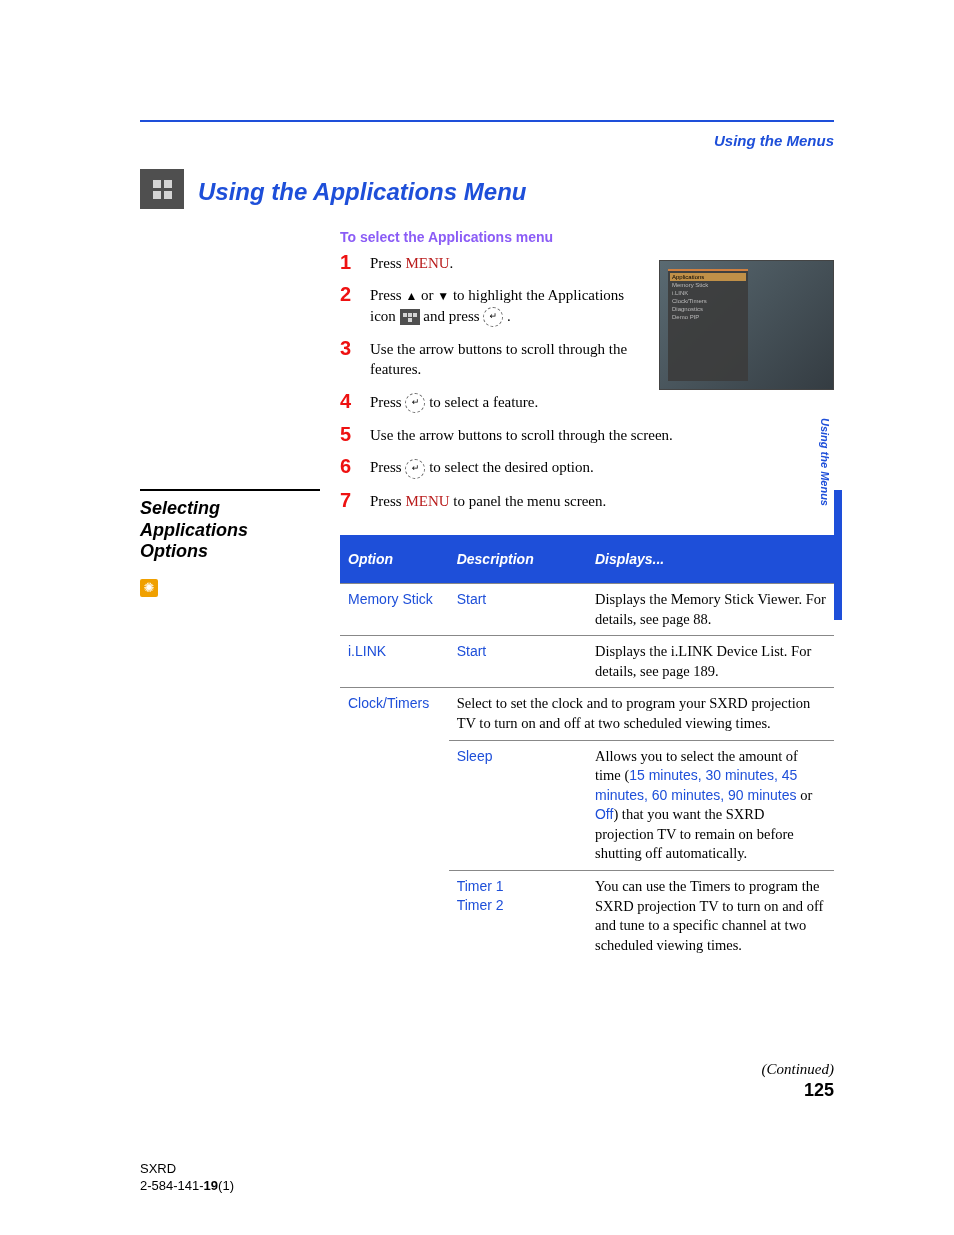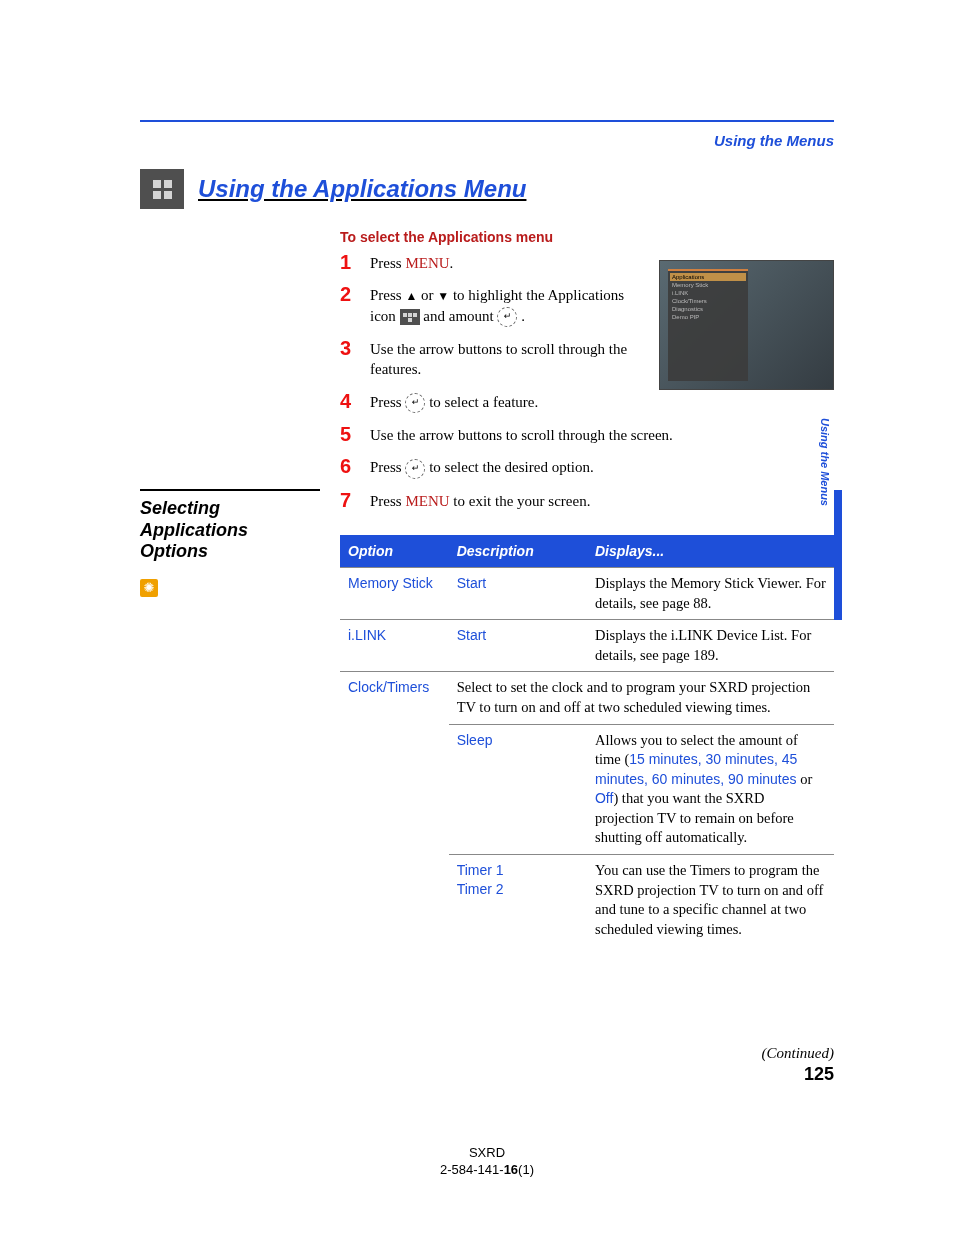--- a/index.html
+++ b/index.html
@@ -1,52 +1,52 @@
 <!DOCTYPE html>
 <html><head>
 <meta charset="utf-8">
 <style>
 body { margin: 0; font-family: "Times New Roman", Times, serif; background: #fff; color: #000; width: 954px; }
 .page { position: relative; padding: 120px 120px 60px 140px; box-sizing: border-box; }
 .top-rule { border-top: 2px solid #1e4fd9; margin-bottom: 10px; }
 .chapter-title { text-align: right; color: #1e4fd9; font-family: Arial, Helvetica, sans-serif; font-weight: bold; font-style: italic; font-size: 15px; margin-bottom: 20px; }
-.heading-row { display: flex; align-items: flex-start; gap: 14px; margin-bottom: 20px; text-decoration: underline; }
+.heading-row { display: flex; align-items: center; gap: 14px; margin-bottom: 20px; }
 .app-icon-box { width: 44px; height: 40px; background: #4f4f4f; display: flex; flex-wrap: wrap; padding: 8px; box-sizing: border-box; gap: 3px; align-content: center; justify-content: center; }
 .app-icon-box .sq { width: 8px; height: 8px; background: #d5d5d5; }
 h1.section-title { color: #1e4fd9; font-family: Arial, Helvetica, sans-serif; font-weight: bold; font-style: italic; font-size: 24px; margin: 6px 0 0 0; }
 .two-col { display: flex; gap: 20px; }
 .left-col { width: 180px; flex-shrink: 0; }
 .right-col { flex: 1; }
-.sub-heading { color: #b91c1c; font-family: Arial, Helvetica, sans-serif; font-weight: bold; font-size: 14px; margin-bottom: 8px; margin-left: 0; }
+.sub-heading { color: #8b5cf6; font-family: Arial, Helvetica, sans-serif; font-weight: bold; font-size: 14px; margin-bottom: 8px; margin-left: 0; }
 ol.steps { list-style: none; padding: 0; margin: 0 0 24px 0; counter-reset: step; }
 ol.steps > li { counter-increment: step; position: relative; padding-left: 30px; margin-bottom: 12px; font-size: 15px; line-height: 1.35; }
 ol.steps > li::before { content: counter(step); position: absolute; left: 0; top: -4px; color: #e11; font-family: Arial, Helvetica, sans-serif; font-weight: bold; font-size: 20px; }
 .menu-link { color: #b91c1c; }
 .arrow { font-size: 12px; vertical-align: middle; }
 .small-app-icon { display: inline-flex; width: 20px; height: 16px; background: #4f4f4f; padding: 2px; box-sizing: border-box; gap: 1px; flex-wrap: wrap; vertical-align: middle; align-content: center; justify-content: center; }
 .small-app-icon .sq2 { width: 4px; height: 4px; background: #d5d5d5; }
 .press-icon { display: inline-block; width: 18px; height: 18px; border: 1px dashed #666; border-radius: 50%; font-size: 9px; text-align: center; line-height: 17px; vertical-align: middle; font-family: Arial, Helvetica, sans-serif; }
 .left-rule { border-top: 2px solid #000; margin-bottom: 6px; width: 180px; }
 h2.side-heading { font-family: Arial, Helvetica, sans-serif; font-weight: bold; font-style: italic; font-size: 18px; margin: 7px 0 16px 0; line-height: 1.2; }
 .tip-box { font-family: Arial, Helvetica, sans-serif; font-size: 13px; line-height: 1.35; display: flex; gap: 6px; }
 .tip-icon { width: 18px; height: 18px; background: #f0a000; color: #fff; text-align: center; font-size: 13px; line-height: 18px; flex-shrink: 0; border-radius: 2px; }
 .tip-link { color: #1e4fd9; }
 table.options { border-collapse: collapse; width: 100%; font-size: 14.5px; font-family: "Times New Roman", Times, serif; }
-table.options th { background: #1e4fd9; color: #fff; text-align: left; font-family: Arial, Helvetica, sans-serif; font-style: italic; font-weight: bold; font-size: 14px; padding: 8px 8px; margin-left: 20px; }
+table.options th { background: #1e4fd9; color: #fff; text-align: left; font-family: Arial, Helvetica, sans-serif; font-style: italic; font-weight: bold; font-size: 14px; padding: 16px 8px; margin-left: 20px; }
 table.options td { padding: 6px 8px; vertical-align: top; border-top: 1px solid #888; line-height: 1.35; }
 .opt-label { color: #1e4fd9; font-family: Arial, Helvetica, sans-serif; font-size: 14px; }
 .screenshot { position: absolute; top: 260px; right: 120px; width: 175px; height: 130px; background: linear-gradient(135deg, #5a6a72, #343c42); border: 1px solid #444; box-sizing: border-box; display: flex; }
 .screenshot .panel { width: 80px; background: rgba(60,60,60,0.9); margin: 8px; border-top: 2px solid #d08040; font-family: Arial, Helvetica, sans-serif; font-size: 6px; color: #bbb; padding: 2px; box-sizing: border-box; overflow: hidden; }
 .screenshot .panel div { padding: 1px 2px; white-space: nowrap; }
 .screenshot .panel .hl { background: #c09048; color: #000; }
 .side-tab { position: absolute; right: 112px; top: 490px; width: 8px; height: 130px; background: #1e4fd9; }
 .side-tab-text { position: absolute; right: 123px; top: 506px; transform-origin: right top; transform: rotate(90deg); font-family: Arial, Helvetica, sans-serif; font-weight: bold; font-style: italic; font-size: 11px; color: #1e4fd9; white-space: nowrap; }
 .continued { text-align: right; font-style: italic; font-family: "Times New Roman", Times, serif; font-size: 15px; margin-top: 100px; }
 .page-number { text-align: right; font-family: Arial, Helvetica, sans-serif; font-weight: bold; font-size: 18px; margin-top: 2px; }
-.footer { text-align: center; font-family: Arial, Helvetica, sans-serif; font-size: 13px; margin-top: 60px; line-height: 1.3; }
+.footer { text-align: left; font-family: Arial, Helvetica, sans-serif; font-size: 13px; margin-top: 60px; line-height: 1.3; }
 </style>
 </head>
 <body>
 
 <div class="page">
 
   <div class="top-rule"></div>
   <div class="chapter-title">Using the Menus</div>
 
   <div class="heading-row">
@@ -78,37 +78,37 @@
           <span>Press </span><span class="menu-link">MENU</span><span>.</span>
         </li>
         <li style="max-width:280px">
           <span>Press </span><span class="arrow">▲</span><span> or </span><span class="arrow">▼</span><span> to highlight the Applications icon </span>
           <span class="small-app-icon">
               <span class="sq2"></span>
               <span class="sq2"></span>
               <span class="sq2"></span>
               <span class="sq2"></span>
             </span>
-          <span> and amount </span>
+          <span> and press </span>
           <span class="press-icon">↵</span><span> .</span>
         </li>
         <li style="max-width:280px">Use the arrow buttons to scroll through the features.</li>
         <li>
           <span>Press </span>
           <span class="press-icon">↵</span>
           <span> to select a feature.</span>
         </li>
         <li>Use the arrow buttons to scroll through the screen.</li>
         <li>
           <span>Press </span>
           <span class="press-icon">↵</span>
           <span> to select the desired option.</span>
         </li>
         <li>
-          <span>Press </span><span class="menu-link">MENU</span><span> to exit the your screen.</span>
+          <span>Press </span><span class="menu-link">MENU</span><span> to panel the menu screen.</span>
         </li>
       </ol>
 
       <table class="options">
         <tbody>
             <tr>
           <th style="width:22%">Option</th>
           <th style="width:28%">Description</th>
           <th>Displays...</th>
         </tr>
@@ -160,17 +160,17 @@
 
   <div class="side-tab"></div>
   <div class="side-tab-text">Using the Menus</div>
 
   <div class="continued">(Continued)</div>
   <div class="page-number">125</div>
 
   <div class="footer">
     <div>SXRD</div>
     <div>
-      <span>2-584-141-</span><b>16</b><span>(1)</span>
+      <span>2-584-141-</span><b>19</b><span>(1)</span>
     </div>
   </div>
 
 </div>
 
 </body></html>

